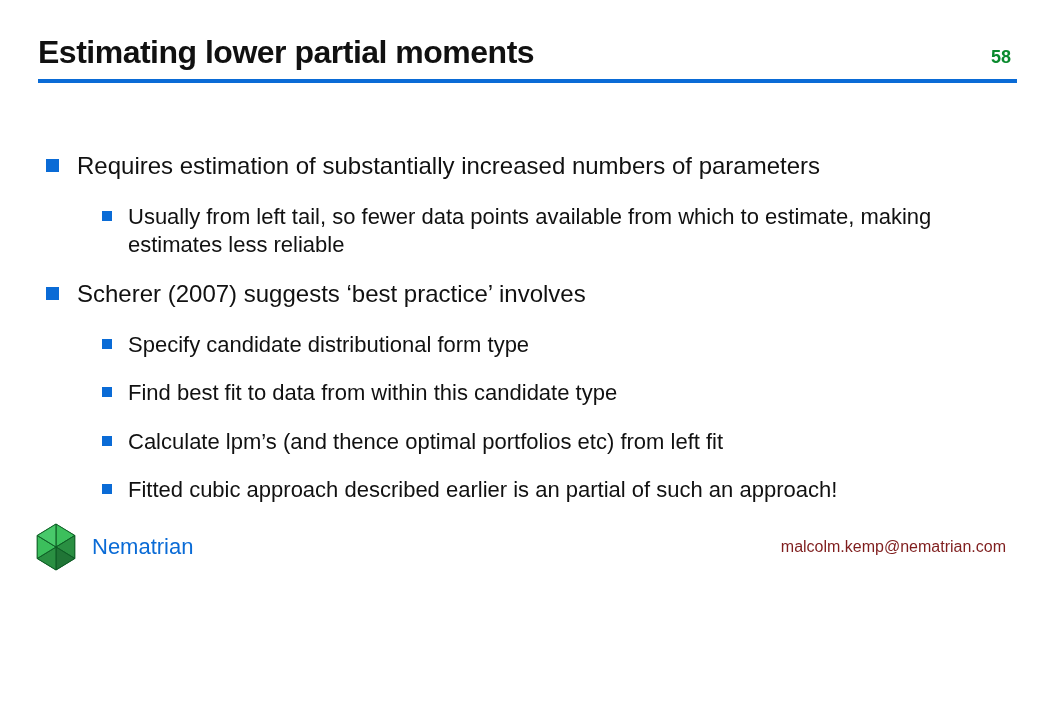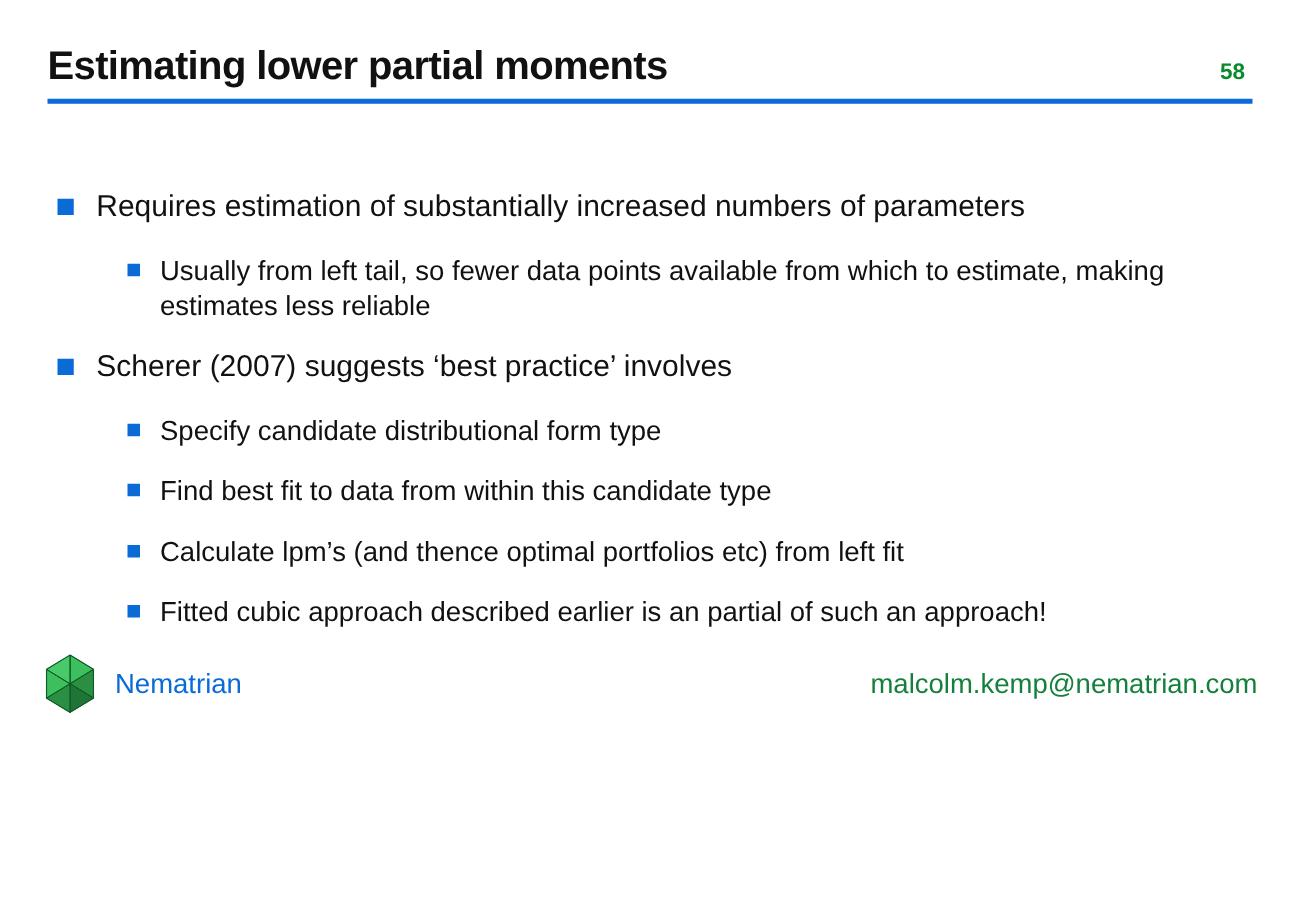--- a/index.html
+++ b/index.html
@@ -1,33 +1,33 @@
 <!DOCTYPE html>
 <html><head>
 <meta charset="utf-8">
 <style>
   * { margin: 0; padding: 0; box-sizing: border-box; }
   html, body { width: 1040px; height: 720px; font-family: Arial, Helvetica, sans-serif; background: #fff; color: #111; }
-  .slide { width: 1040px; height: 595px; position: relative; padding: 34px 38px 0 38px; }
+  .slide { width: 1040px; height: 595px; position: relative; padding: 34px 23px 0 38px; }
   .header-row { display: flex; align-items: baseline; justify-content: space-between; }
   .title { font-size: 32px; font-weight: bold; letter-spacing: -0.5px; }
   .page-no { color: #0a8a2e; font-size: 18px; font-weight: bold; margin-right: 6px; }
   .rule { height: 4px; background: #0a6bd6; margin-top: 8px; width: 100%; }
   .body-area { margin-top: 68px; padding-left: 6px; padding-right: 10px; }
   .lvl1 { display: flex; align-items: flex-start; font-size: 24px; line-height: 1.25; margin-bottom: 22px; }
   .lvl1 .bullet { flex: 0 0 auto; margin-top: 8px; width: 13px; height: 13px; background: #0a6bd6; margin-right: 18px; margin-left: 2px; }
   .lvl1 .txt { flex: 1 1 auto; }
   .sub { margin-left: 58px; margin-top: 6px; margin-bottom: 10px; }
   .lvl2 { display: flex; align-items: flex-start; font-size: 22px; line-height: 1.28; margin-bottom: 20px; }
   .lvl2 .bullet { flex: 0 0 auto; margin-top: 8px; width: 10px; height: 10px; background: #0a6bd6; margin-right: 16px; }
   .lvl2 .txt { flex: 1 1 auto; }
   .footer { position: absolute; left: 0; right: 0; bottom: 22px; display: flex; align-items: center; justify-content: space-between; padding: 0 34px 0 30px; }
   .brand { display: flex; align-items: center; gap: 10px; }
   .brand-name { color: #0a6bd6; font-size: 22px; }
-  .contact { color: #15803d; font-size: 22px; }
+  .contact { color: #7f1d1d; font-size: 16px; }
   .logo svg { display: block; }
 </style>
 </head>
 <body>
 
 <div class="slide">
 
   <div class="header-row">
     <div class="title">Estimating lower partial moments</div>
     <div class="page-no">58</div>

